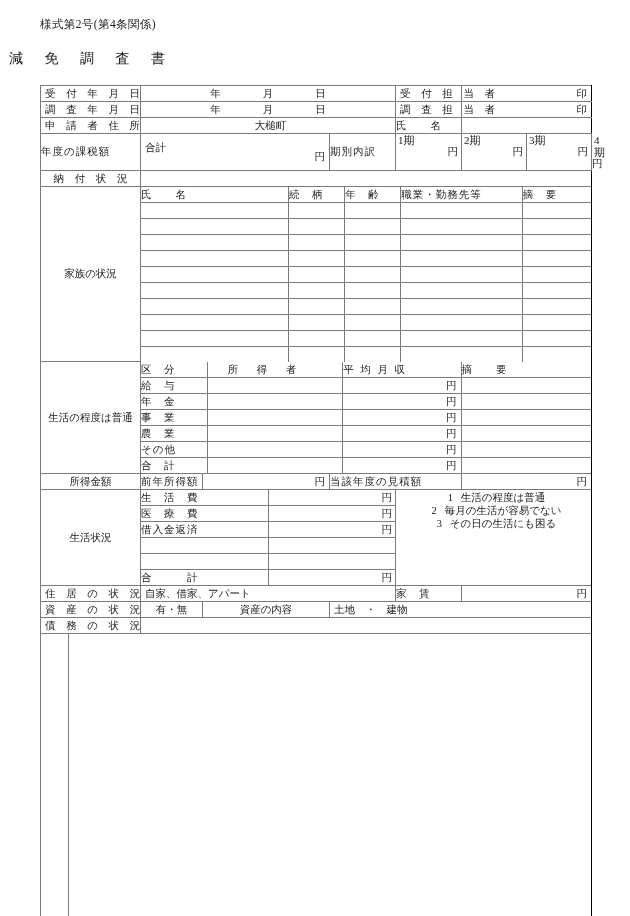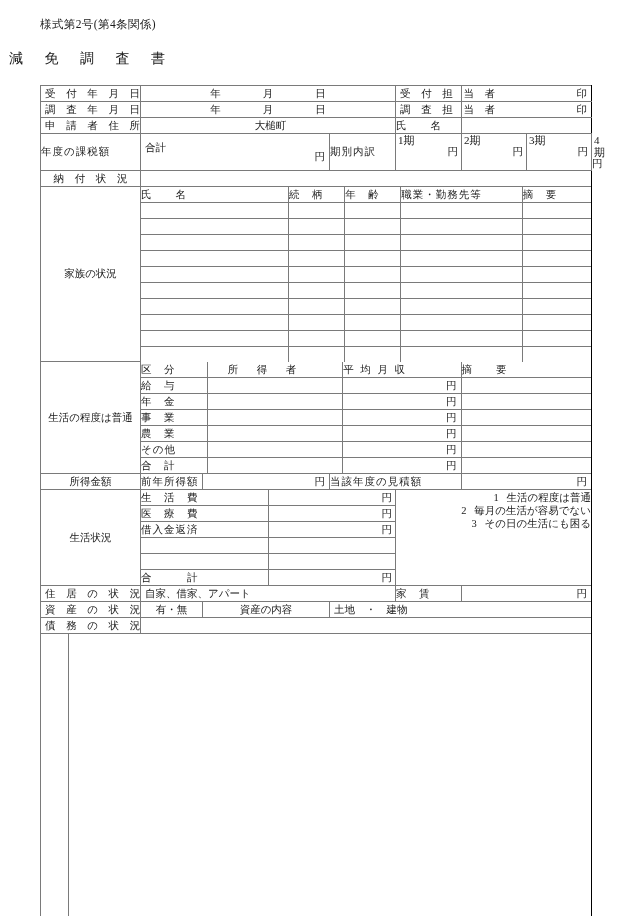--- a/index.html
+++ b/index.html
@@ -115,21 +115,21 @@
     white-space: nowrap;
     padding-top: 3px;
   }
   .vwrap {
     display: flex;
     align-items: center;
     justify-content: center;
     height: 100%;
   }
   .notes {
-    text-align: right;
+    text-align: center;
     padding: 2px 0 2px 6px !important;
     line-height: 1.55;
   }
   .notes div { white-space: nowrap; }
   .tiny-top {
     vertical-align: top !important;
     padding-top: 1px !important;
   }
   .addr { text-align: center; padding-left: 5px !important; }
   .period-lbl {

